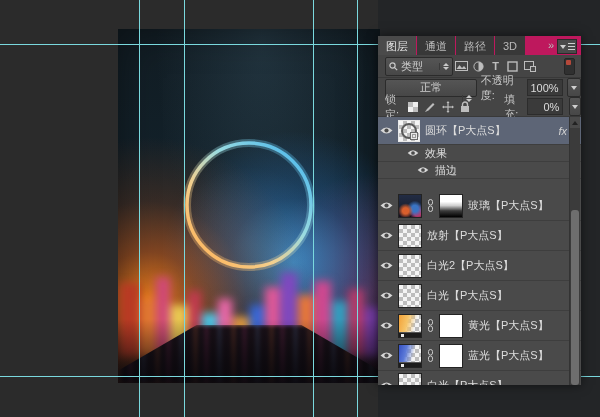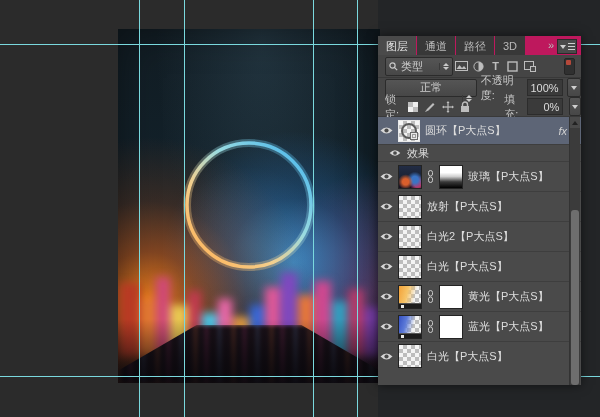--- a/index.html
+++ b/index.html
@@ -267,32 +267,41 @@
         <span class="thumb t22 checker selb">
           <svg width="20" height="20" viewBox="0 0 20 20" style="position:absolute;left:0;top:0;">
               <circle cx="10" cy="10" r="7" fill="none" stroke="#5a5a5a" stroke-width="2"></circle>
             </svg>
           <span class="badge"></span>
         </span>
         <span class="lname">圆环【P大点S】</span>
         <span class="fx">fx</span>
       </div>
 
-      <div class="lrow" style="height:17px;padding-left:10px;">
+      <div class="lrow" style="height:17px;padding-left:28px;">
         <span class="eye">
           <svg width="12" height="8" viewBox="0 0 13 9">
               <path d="M0.5 4.5 Q6.5 -1.5 12.5 4.5 Q6.5 10.5 0.5 4.5 Z" fill="#d6d6d6"></path>
               <circle cx="6.5" cy="4.5" r="2.1" fill="#4a4a4a"></circle>
             </svg>
         </span>
         <span class="lname">效果</span>
       </div>
 
-
-      <div class="lrow" style="height:30px;">
+      <div class="lrow" style="height:17px;padding-left:38px;">
+        <span class="eye">
+          <svg width="12" height="8" viewBox="0 0 13 9">
+              <path d="M0.5 4.5 Q6.5 -1.5 12.5 4.5 Q6.5 10.5 0.5 4.5 Z" fill="#d6d6d6"></path>
+              <circle cx="6.5" cy="4.5" r="2.1" fill="#4a4a4a"></circle>
+            </svg>
+        </span>
+        <span class="lname">描边</span>
+      </div>
+
+      <div class="lrow" style="height:30px;margin-top:12px;">
         <span class="eye">
           <svg width="13" height="9" viewBox="0 0 13 9">
               <path d="M0.5 4.5 Q6.5 -1.5 12.5 4.5 Q6.5 10.5 0.5 4.5 Z" fill="#d6d6d6"></path>
               <circle cx="6.5" cy="4.5" r="2.1" fill="#4a4a4a"></circle>
             </svg>
         </span>
         <span class="thumb t24 thumb-photo"></span>
         <svg width="7" height="13" viewBox="0 0 7 13">
             <rect x="1.5" y="0.5" width="4" height="5.5" rx="2" fill="none" stroke="#c8c8c8"></rect>
             <rect x="1.5" y="7" width="4" height="5.5" rx="2" fill="none" stroke="#c8c8c8"></rect>

